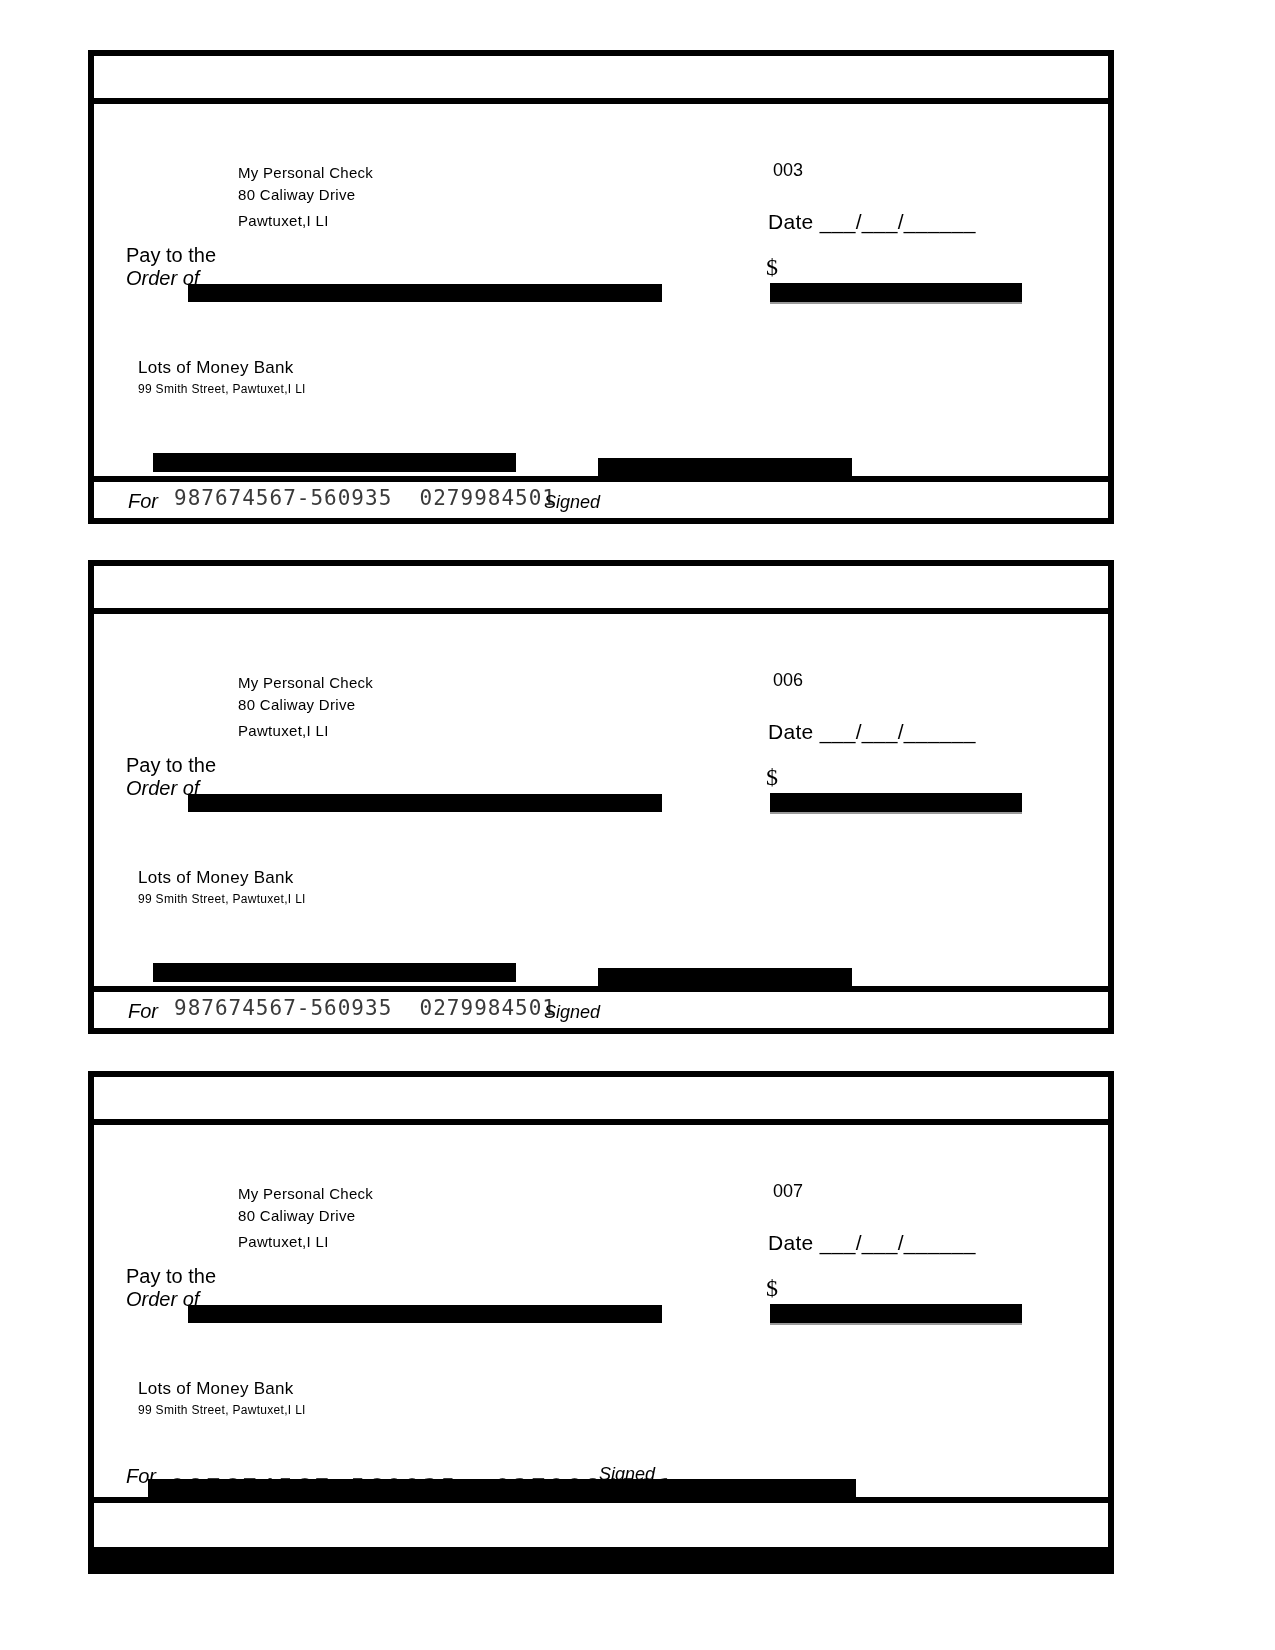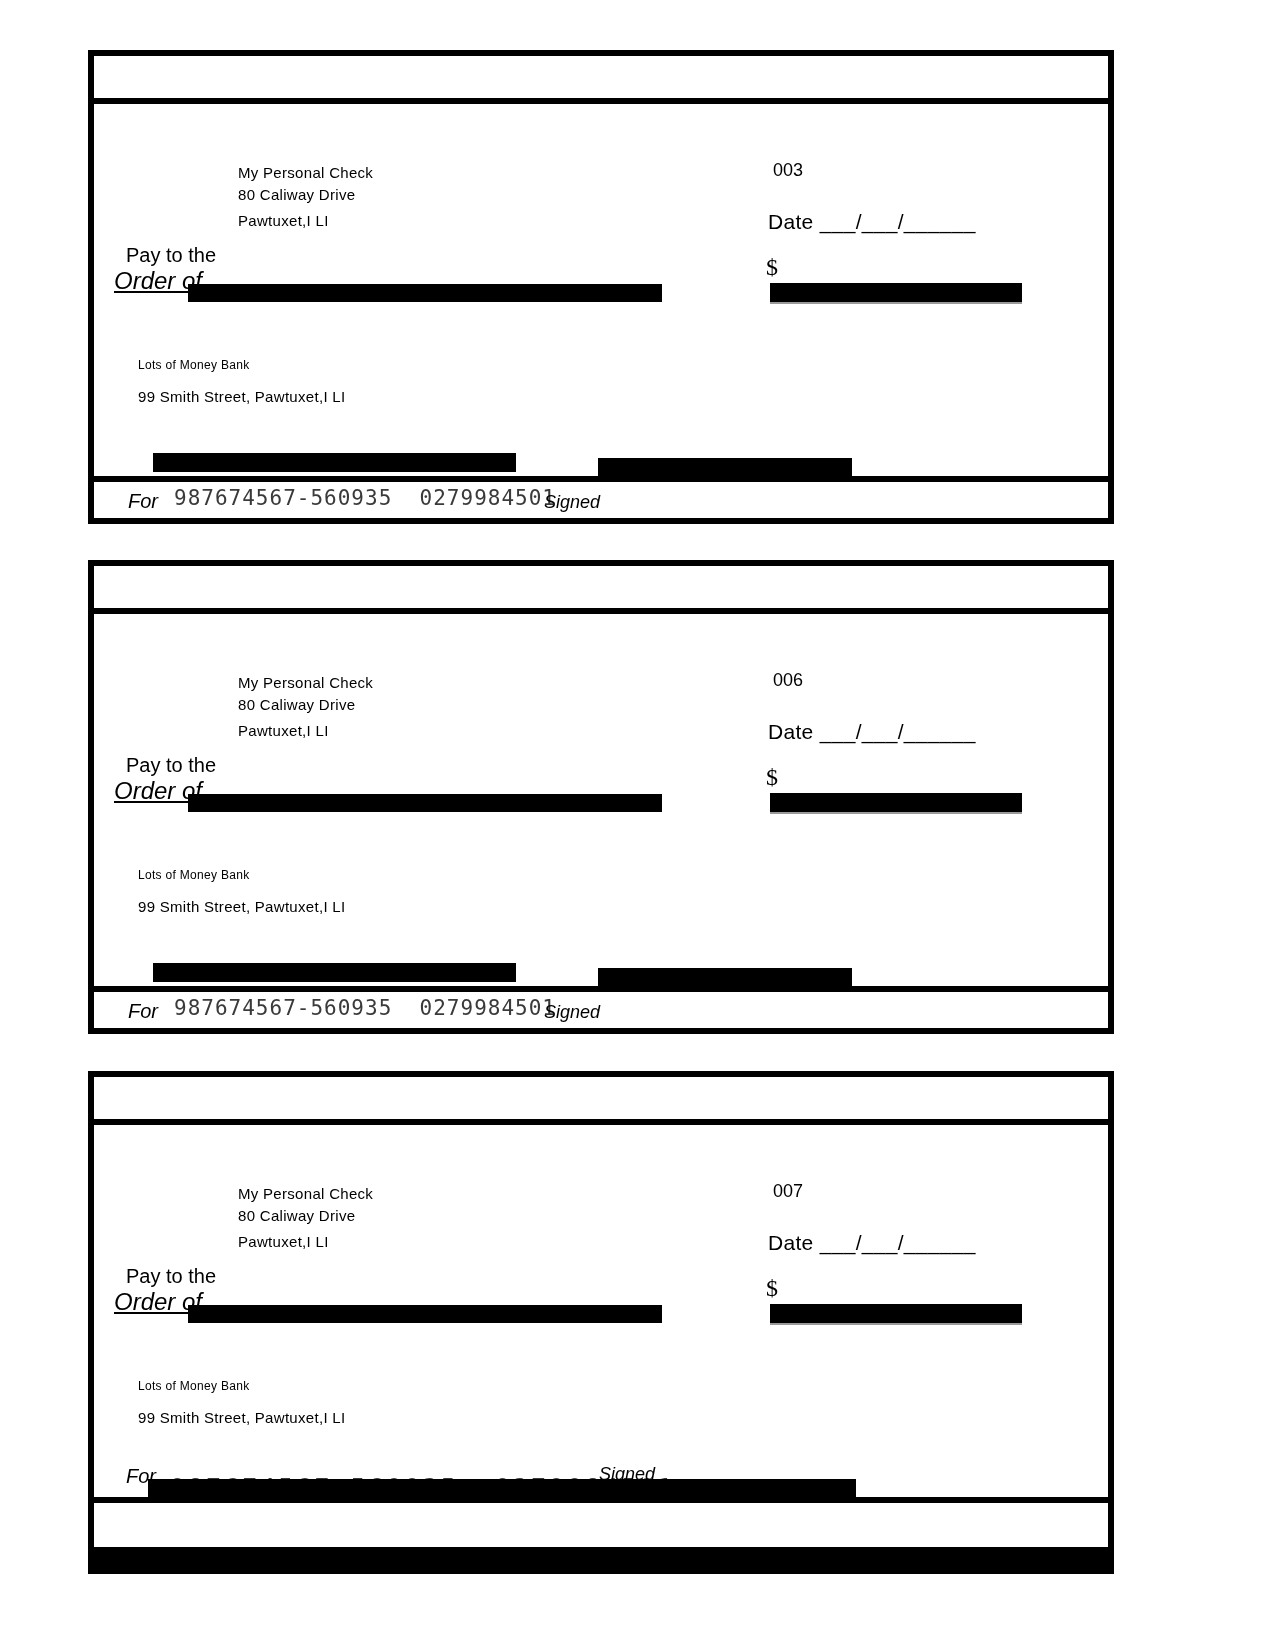--- a/index.html
+++ b/index.html
@@ -29,27 +29,27 @@
     background: #fff;
   }
   .abs { position: absolute; white-space: pre; }
 
   .company-name   { left: 136px; top: 52px;  font-size: 15px; letter-spacing: .3px; }
   .company-addr   { left: 136px; top: 74px;  font-size: 15px; letter-spacing: .3px; }
   .company-city   { left: 136px; top: 100px; font-size: 15px; letter-spacing: .3px; }
   .check-number   { left: 671px; top: 48px;  font-size: 18px; }
   .date-line      { left: 666px; top: 98px;  font-size: 21px; letter-spacing: .3px; }
   .pay-1          { left: 24px;  top: 132px; font-size: 20px; }
-  .pay-2          { left: 12px;  top: 155px; font-size: 24px; font-style: italic; text-decoration: underline; }
+  .pay-2          { left: 24px;  top: 155px; font-size: 20px; font-style: italic; }
   .pay-underline  { left: 94px;  top: 180px; width: 458px; height: 2px; background: #000; }
   .dollar-sign    { left: 664px; top: 142px; font-size: 24px; font-family: "Liberation Serif", serif; }
   .amount-underline { left: 676px; top: 179px; width: 236px; height: 3px; background: #000;
                       box-shadow: 0 2px 0 #9a9a9a; }
-  .bank-name      { left: 36px;  top: 246px; font-size: 12px; letter-spacing: .3px; }
-  .bank-addr      { left: 36px;  top: 276px; font-size: 15px; letter-spacing: .3px; }
+  .bank-name      { left: 36px;  top: 246px; font-size: 17px; letter-spacing: .3px; }
+  .bank-addr      { left: 36px;  top: 270px; font-size: 12px; letter-spacing: .3px; }
   .memo-line      { left: 59px;  top: 349px; width: 347px; height: 3px; background: #000; }
   .sig-line       { left: 504px; top: 354px; width: 238px; height: 3px; background: #000; }
   .for-label      { left: 26px;  top: 378px; font-size: 20px; font-style: italic; }
   .micr           { left: 72px;  top: 374px; font-size: 21px; font-family: "DejaVu Sans Mono", monospace; letter-spacing: 1px; color: #3a3a3a; }
   .signed-label   { left: 442px; top: 380px; font-size: 18px; font-style: italic; }
 
   
   .for-label-3    { left: 24px;  top: 332px; font-size: 20px; font-style: italic; }
   .micr-3         { left: 68px;  top: 340px; font-size: 25px; font-family: "DejaVu Sans Mono", monospace; letter-spacing: 3px; color: #3a3a3a; }
   .strike-line-3  { left: 54px;  top: 354px; width: 692px; height: 3px; background: #000; }

